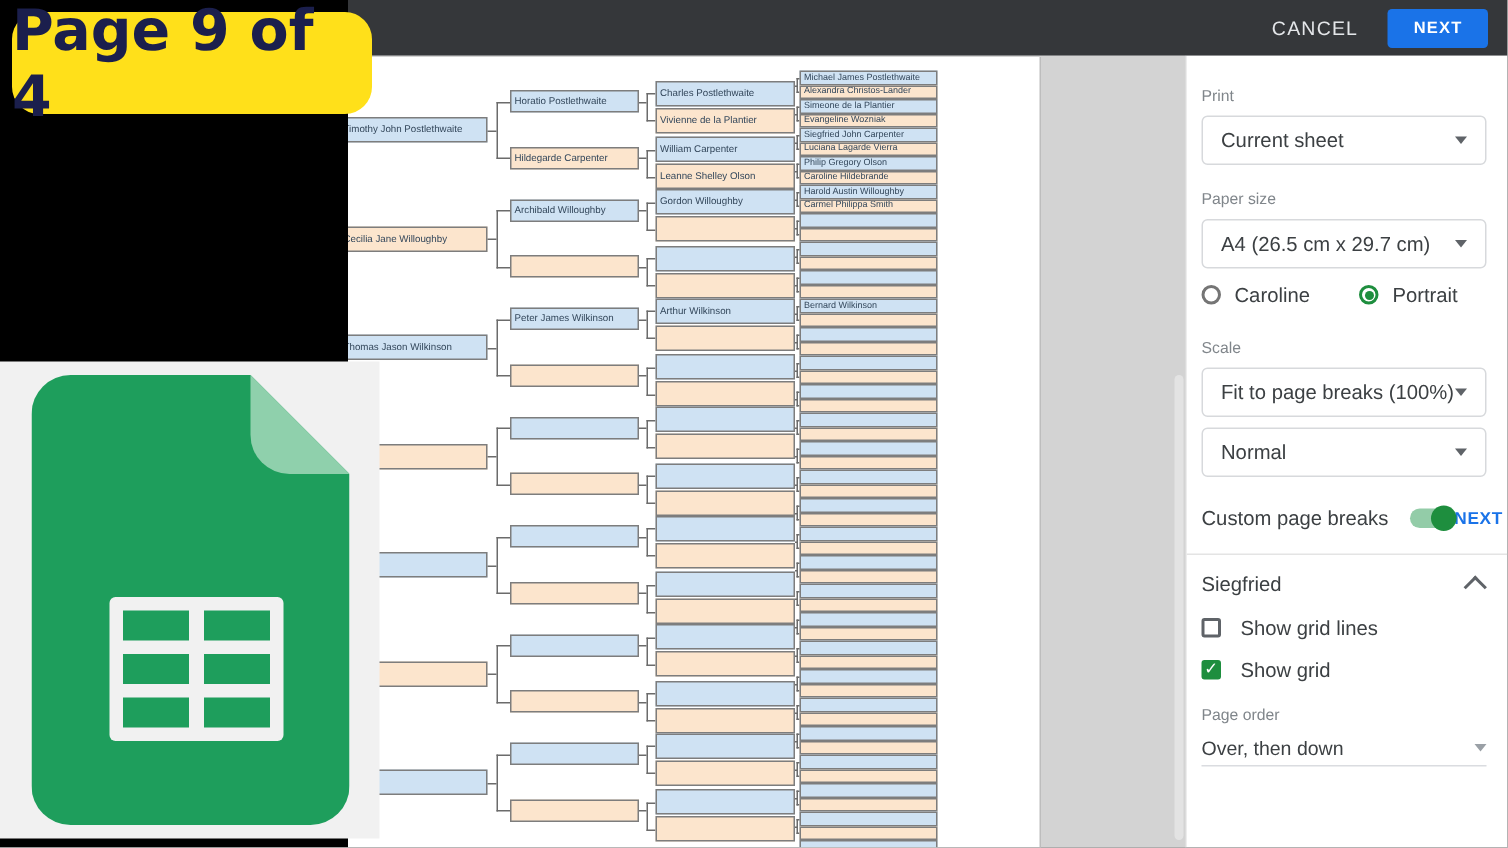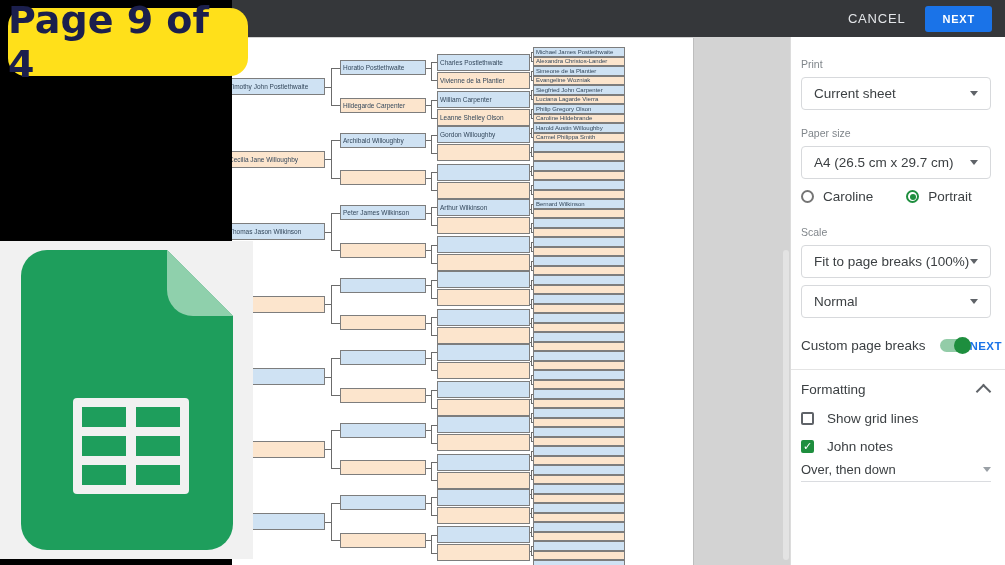--- a/index.html
+++ b/index.html
@@ -460,32 +460,33 @@
       <span class="breaks-label">Custom page breaks</span>
       <span class="toggle">
         <span class="toggle-knob"></span>
       </span>
       <span class="edit-link">NEXT</span>
     </div>
 
     <div class="divider"></div>
 
     <div class="section-row mt12">
-      <span class="section-title">Formatting</span>
+      <span class="section-title">Siegfried</span>
       <span class="chevron-up"></span>
     </div>
 
     <div class="check-row mt13" id="check-gridlines">
       <span class="checkbox"></span>
       <span class="check-label">Show grid lines</span>
     </div>
     <div class="check-row mt12 checked" id="check-notes">
       <span class="checkbox">✓</span>
-      <span class="check-label">John notes</span>
-    </div>
-
+      <span class="check-label">Show grid</span>
+    </div>
+
+    <div class="sb-label mt17">Page order</div>
     <div class="underline-select mt3">
       <span>Over, then down</span>
       <span class="caret-down light"></span>
     </div>
 
   </div>
 </div>
 
 </body></html>

